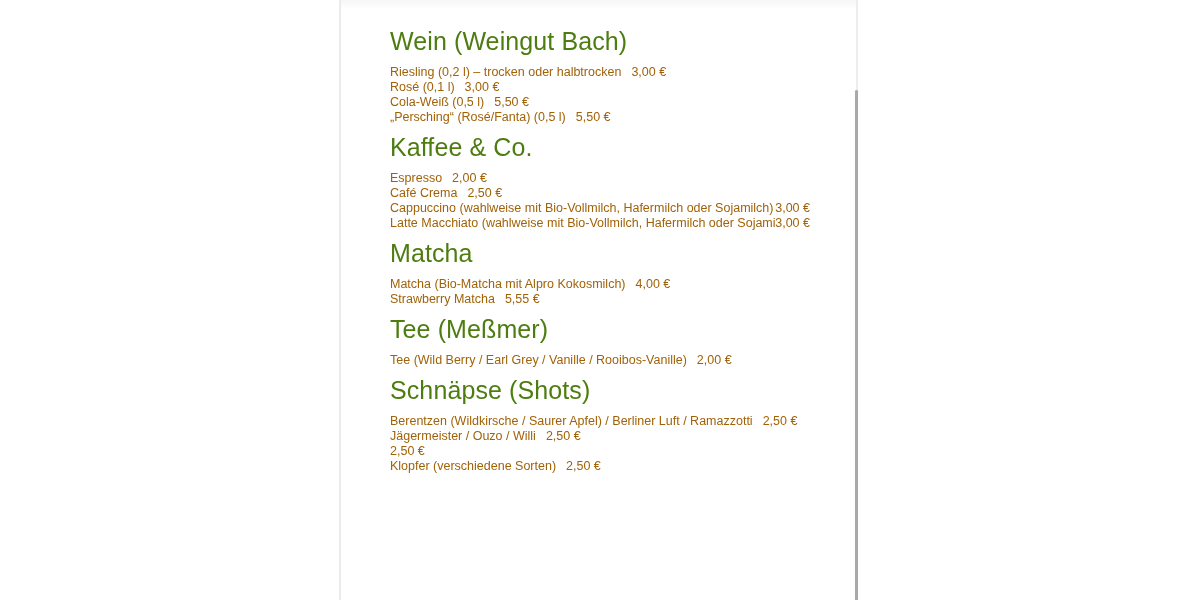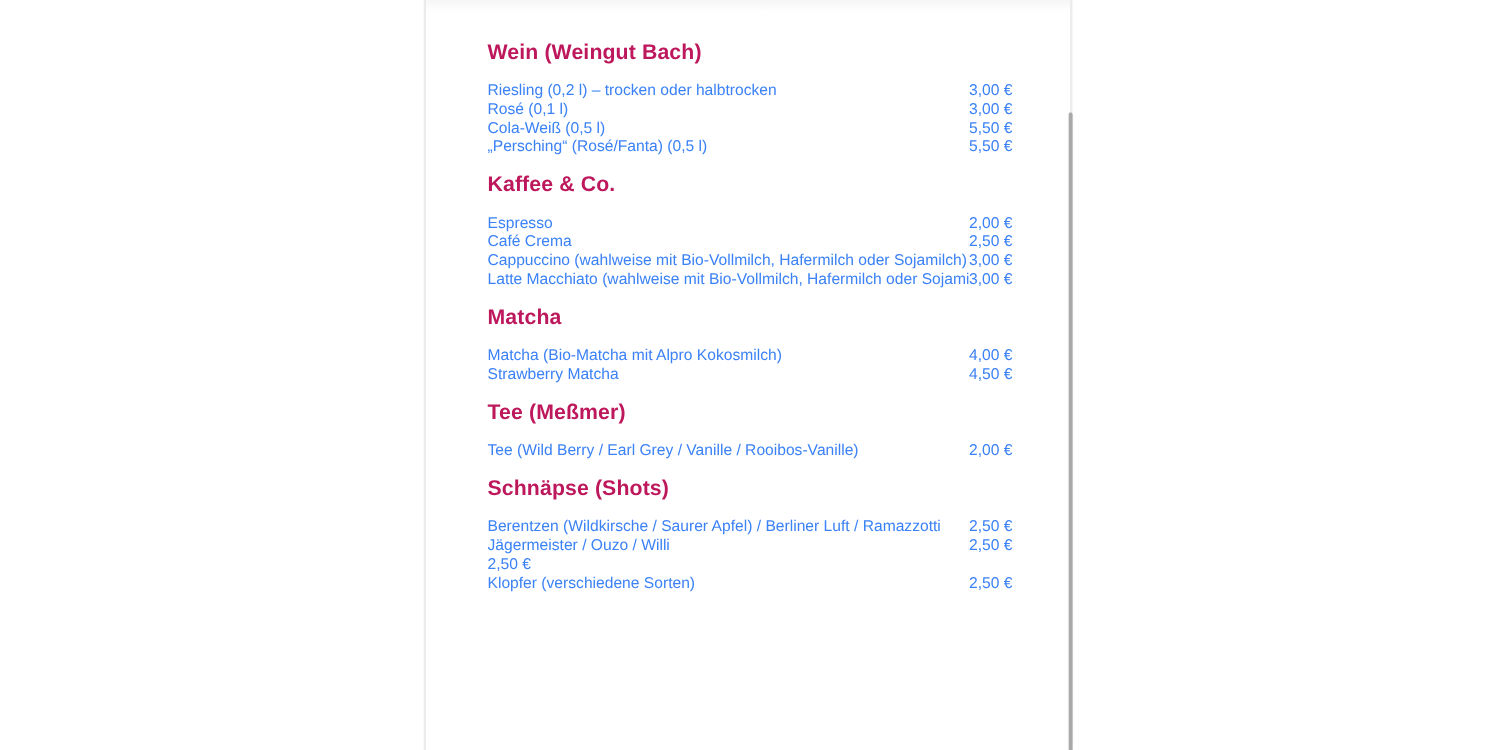--- a/index.html
+++ b/index.html
@@ -46,36 +46,36 @@
   }
   .doc-content {
     position: absolute;
     left: 0;
     top: 0;
     width: 515px;
     box-sizing: border-box;
     padding: 30px 46px 0 49px;
   }
   .sec-title {
-    font-size: 17px;
+    font-size: 25px;
     line-height: 23px;
-    font-weight: 700;
-    color: #be185d;
+    font-weight: 400;
+    color: #4d7c0f;
     margin: 11px 0 12px 0;
     letter-spacing: 0.1px;
   }
   .sec-title:first-child { margin-top: 0; }
   .rows { margin: 0; }
   .row {
     display: flex;
-    justify-content: space-between;
+    justify-content: flex-start;
     align-items: baseline;
     font-size: 12.5px;
     line-height: 15px;
-    color: #3b82f6;
+    color: #a16207;
   }
   .row .lab {
     white-space: nowrap;
     overflow: hidden;
     padding-right: 10px;
   }
   .row .price {
     white-space: nowrap;
     text-align: right;
   }
@@ -147,21 +147,21 @@
           </div>
         </div>
         <h2 class="sec-title">Matcha</h2>
         <div class="rows">
           <div class="row">
             <span class="lab">Matcha (Bio-Matcha mit Alpro Kokosmilch)</span>
             <span class="price">4,00 €</span>
           </div>
           <div class="row">
             <span class="lab">Strawberry Matcha</span>
-            <span class="price">4,50 €</span>
+            <span class="price">5,55 €</span>
           </div>
         </div>
         <h2 class="sec-title">Tee (Meßmer)</h2>
         <div class="rows">
           <div class="row">
             <span class="lab">Tee (Wild Berry / Earl Grey / Vanille / Rooibos-Vanille)</span>
             <span class="price">2,00 €</span>
           </div>
         </div>
         <h2 class="sec-title">Schnäpse (Shots)</h2>

